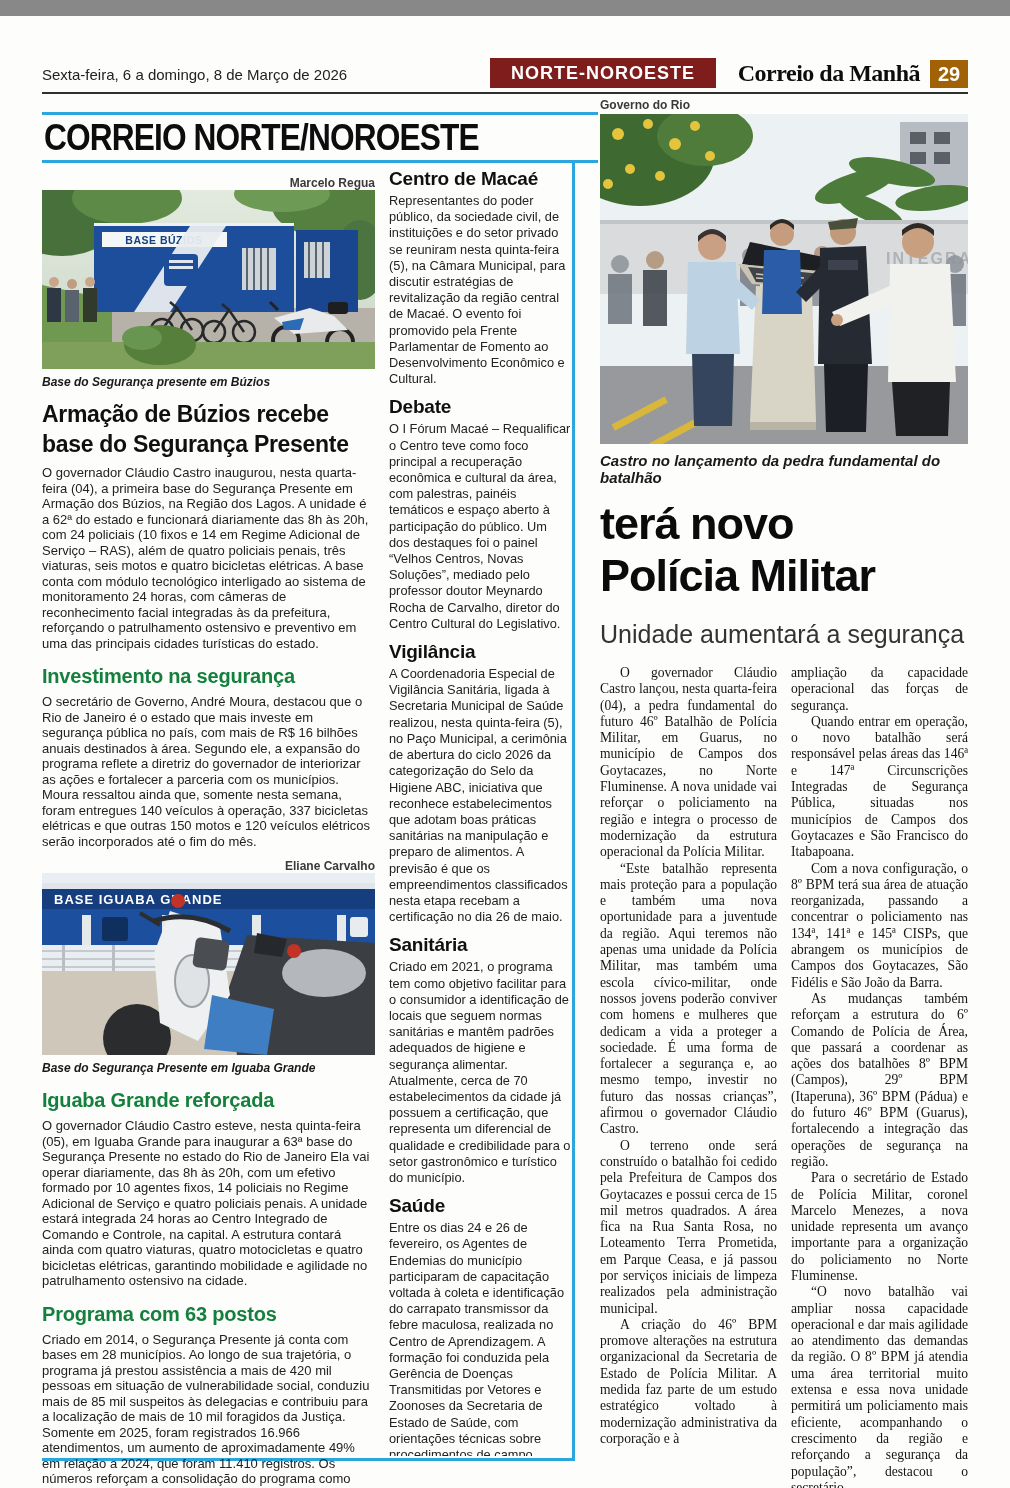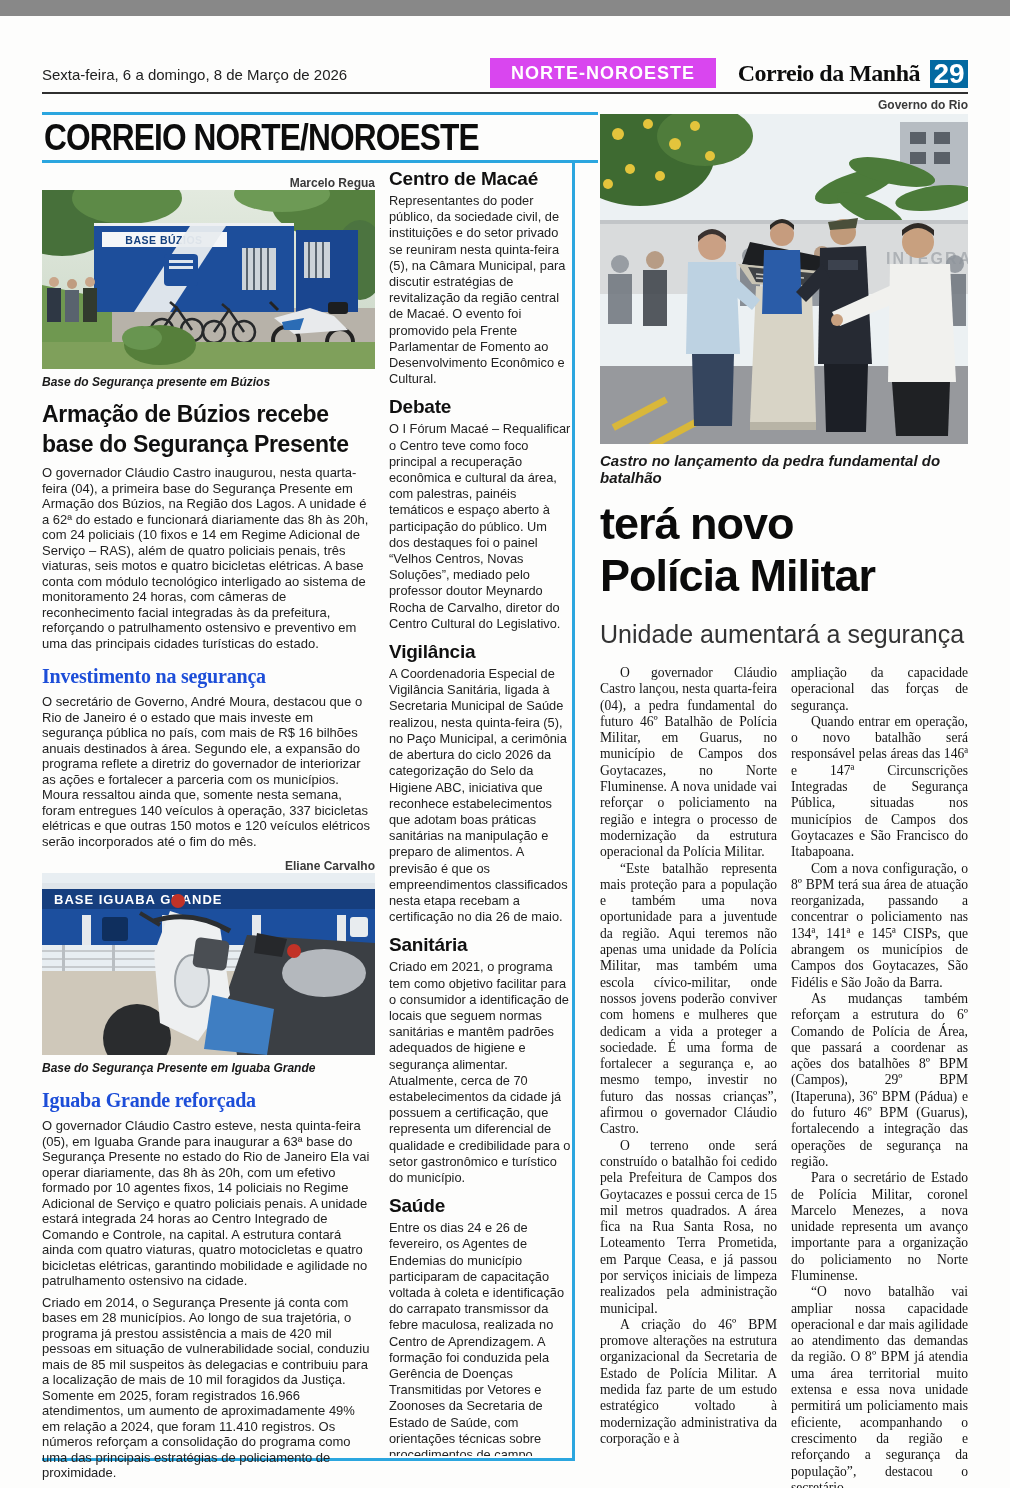--- a/index.html
+++ b/index.html
@@ -1,53 +1,53 @@
 <!DOCTYPE html>
 <html lang="pt"><head>
 <meta charset="utf-8">
 <style>
   html,body{margin:0;padding:0;background:#888;}
   .page{position:relative;width:1010px;height:1488px;background:#fdfdfc;margin:16px auto;
         font-family:"Liberation Sans",sans-serif;color:#1a1a1a;overflow:hidden;}
   
   .date{position:absolute;left:42px;top:50px;font-size:15px;color:#222;}
-  .tagbox{position:absolute;left:490px;top:42px;width:226px;height:30px;background:#d946ef;
+  .tagbox{position:absolute;left:490px;top:42px;width:226px;height:30px;background:#7f1d1d;
           display:flex;align-items:center;justify-content:center;}
   .tagbox span{color:#fff;font-weight:bold;font-size:18px;letter-spacing:1px;}
   .masthead{position:absolute;right:90px;top:44px;font-family:"Liberation Serif",serif;
             font-weight:bold;font-size:24px;letter-spacing:-.5px;color:#0d0d0d;}
-  .pagenum{position:absolute;left:930px;top:44px;width:38px;height:28px;background:#0369a1;
-           display:flex;align-items:center;justify-content:center;color:#fff;font-weight:bold;font-size:28px;}
+  .pagenum{position:absolute;left:930px;top:44px;width:38px;height:28px;background:#a16207;
+           display:flex;align-items:center;justify-content:center;color:#fff;font-weight:bold;font-size:20px;}
   .hrule{position:absolute;left:42px;top:76px;width:926px;height:2px;background:#2f2f2f;}
   
   .blue{background:#2ba6df;}
   .bl-top{position:absolute;left:42px;top:96px;width:556px;height:3px;}
   .bl-mid{position:absolute;left:42px;top:144px;width:556px;height:3px;}
   .bl-vert{position:absolute;left:572px;top:144px;width:3px;height:1301px;}
   .bl-bot{position:absolute;left:42px;top:1442px;width:533px;height:3px;}
   .sec-title{position:absolute;left:44px;top:101px;font-size:36px;font-weight:bold;letter-spacing:-1px;
              transform:scaleX(.88);transform-origin:left top;color:#0d0d0d;white-space:nowrap;}
   
   .credit{font-size:12px;font-weight:bold;color:#3a3a3a;text-align:right;}
   .cap{font-size:12px;font-weight:bold;font-style:italic;color:#1a1a1a;margin:6px 0 0 0;}
   
   .col-left{position:absolute;left:42px;top:150px;width:333px;}
   .photo{display:block;width:100%;}
   .lead-hl{font-size:23px;line-height:30px;font-weight:bold;color:#101010;margin-top:10px;letter-spacing:-.3px;}
   .col-left p.body{font-size:13px;line-height:15.5px;color:#222;margin:6px 0 0 0;}
-  .col-left h3{font-size:20px;font-weight:bold;color:#1d4ed8;margin:14px 0 0 0;letter-spacing:-.2px;font-family:Liberation Serif, serif;}
+  .col-left h3{font-size:20px;font-weight:bold;color:#15803d;margin:14px 0 0 0;letter-spacing:-.2px;}
   .col-left .credit{margin-top:10px;}
   
   .col-mid{position:absolute;left:389px;top:150px;width:182px;height:1290px;overflow:hidden;}
   .col-mid h3{font-size:19px;font-weight:bold;color:#101010;margin:9px 0 3px 0;letter-spacing:-.2px;}
   .col-mid h3:first-child{margin-top:2px;}
   .col-mid p{font-size:12.8px;line-height:16.2px;color:#222;margin:0;}
   
   .col-right{position:absolute;left:600px;top:82px;width:368px;}
-  .credit-rio{font-size:12px;font-weight:bold;color:#3a3a3a;text-align:right;margin-bottom:2px;}
+  .credit-rio{font-size:12px;font-weight:bold;color:#3a3a3a;margin-bottom:2px;}
   .r-cap{font-size:15px;font-weight:bold;font-style:italic;margin:8px 0 0 0;}
   .big-hl{margin-top:12px;font-size:45px;line-height:52px;font-weight:bold;color:#0b0b0b;letter-spacing:-1px;}
   .subhead{margin-top:16px;font-size:25px;line-height:33px;color:#333;}
   .twocol{display:flex;gap:14px;margin-top:14px;}
   .twocol .c{width:177px;}
   .twocol p{font-family:"Liberation Serif",serif;font-size:13.6px;line-height:16.3px;color:#141414;
             text-align:justify;margin:0;text-indent:20px;}
   .twocol p.noindent{text-indent:0;}
   svg text{font-family:"Liberation Sans",sans-serif;}
 </style>
@@ -198,20 +198,21 @@
         <polygon points="170,122 232,136 225,182 162,176" fill="#3f7ec2"></polygon>
         <line x1="118" y1="52" x2="98" y2="40" stroke="#2b2e31" stroke-width="4"></line>
       </g>
     </svg>
 
     <p class="cap">Base do Segurança Presente em Iguaba Grande</p>
 
     <h3>Iguaba Grande reforçada</h3>
     <p class="body">O governador Cláudio Castro esteve, nesta quinta-feira (05), em Iguaba Grande para inaugurar a 63ª base do Segurança Presente no estado do Rio de Janeiro Ela vai operar diariamente, das 8h às 20h, com um efetivo formado por 10 agentes fixos, 14 policiais no Regime Adicional de Serviço e quatro policiais penais. A unidade estará integrada 24 horas ao Centro Integrado de Comando e Controle, na capital. A estrutura contará ainda com quatro viaturas, quatro motocicletas e quatro bicicletas elétricas, garantindo mobilidade e agilidade no patrulhamento ostensivo na cidade.</p>
 
+    <h3>Programa com 63 postos</h3>
     <p class="body">Criado em 2014, o Segurança Presente já conta com bases em 28 municípios. Ao longo de sua trajetória, o programa já prestou assistência a mais de 420 mil pessoas em situação de vulnerabilidade social, conduziu mais de 85 mil suspeitos às delegacias e contribuiu para a localização de mais de 10 mil foragidos da Justiça. Somente em 2025, foram registrados 16.966 atendimentos, um aumento de aproximadamente 49% em relação a 2024, que foram 11.410 registros. Os números reforçam a consolidação do programa como uma das principais estratégias de policiamento de proximidade.</p>
   </div>
 
   <div class="col-mid">
     <h3>Centro de Macaé</h3>
     <p>Representantes do poder público, da sociedade civil, de instituições e do setor privado se reuniram nesta quinta-feira (5), na Câmara Municipal, para discutir estratégias de revitalização da região central de Macaé. O evento foi promovido pela Frente Parlamentar de Fomento ao Desenvolvimento Econômico e Cultural.</p>
     <h3>Debate</h3>
     <p>O I Fórum Macaé – Requalificar o Centro teve como foco principal a recuperação econômica e cultural da área, com palestras, painéis temáticos e espaço aberto à participação do público. Um dos destaques foi o painel “Velhos Centros, Novas Soluções”, mediado pelo professor doutor Meynardo Rocha de Carvalho, diretor do Centro Cultural do Legislativo.</p>
     <h3>Vigilância</h3>
     <p>A Coordenadoria Especial de Vigilância Sanitária, ligada à Secretaria Municipal de Saúde realizou, nesta quinta-feira (5), no Paço Municipal, a cerimônia de abertura do ciclo 2026 da categorização do Selo da Higiene ABC, iniciativa que reconhece estabelecimentos que adotam boas práticas sanitárias na manipulação e preparo de alimentos. A previsão é que os empreendimentos classificados nesta etapa recebam a certificação no dia 26 de maio.</p>

